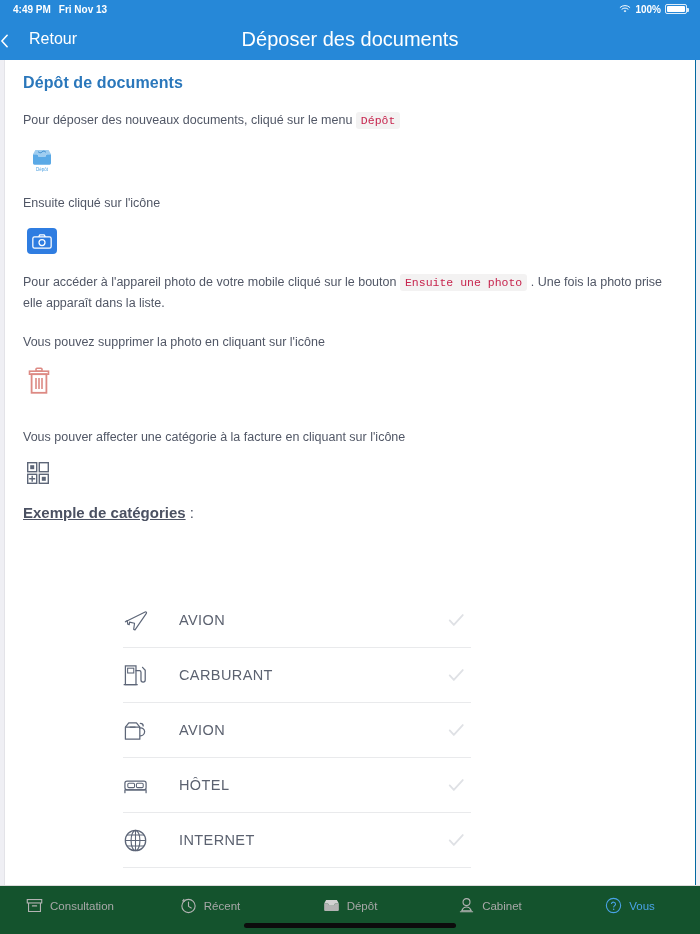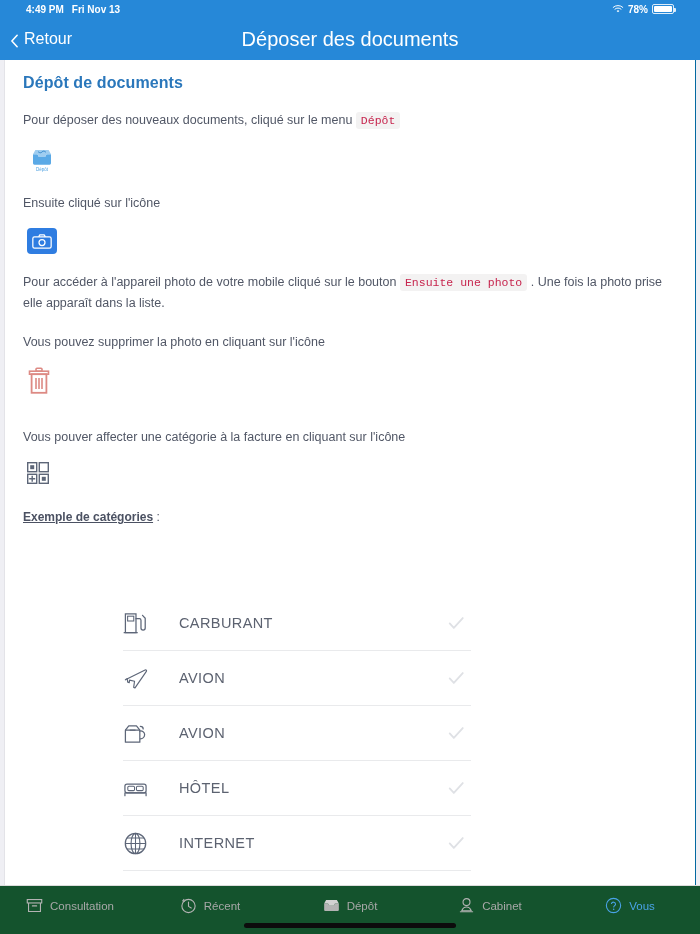--- a/index.html
+++ b/index.html
@@ -8,21 +8,21 @@
     background: #efeff4;
     font-family: "Liberation Sans", sans-serif;
     overflow: hidden;
   }
   #app { position: relative; width: 700px; height: 934px; background: #ffffff; }
 
   
   .statusbar {
     height: 18px; background: #2688d8;
     display: flex; align-items: center;
-    padding: 0 26px; color: #ffffff;
+    padding: 0 13px; color: #ffffff;
     font-size: 10px; font-weight: bold;
   }
   .statusbar .sb-left { display: flex; align-items: center; gap: 8px; }
   .statusbar .sb-right { margin-left: auto; display: flex; align-items: center; gap: 4px; }
   .wifi-ico { display: inline-block; width: 12px; height: 10px; }
   .batt {
     width: 22px; height: 10px; border: 1px solid rgba(255,255,255,.85);
     border-radius: 2px; position: relative; padding: 1px;
   }
   .batt::after {
@@ -31,22 +31,22 @@
     border-radius: 0 1px 1px 0;
   }
   .batt i { display: block; height: 100%; width: 100%; background: #ffffff; border-radius: 1px; }
 
   
   .navbar {
     height: 42px; background: #2688d8; position: relative;
     display: flex; align-items: center; color: #fff;
   }
   .nav-back {
-    display: flex; align-items: center; gap: 4px;
-    padding-left: 10px; font-size: 16px; cursor: pointer; justify-content: flex-end;
+    display: flex; align-items: center; gap: 19px;
+    font-size: 16px; cursor: pointer; justify-content: flex-end;
   }
   .chev { display: inline-block; width: 10px; height: 10px; }
   .nav-title {
     position: absolute; left: 0; right: 0; text-align: center;
     font-size: 20px; pointer-events: none;
   }
 
   
   .content-wrap { position: absolute; top: 60px; left: 0; right: 0; bottom: 49px; background: #efeff4; }
   .card {
@@ -79,21 +79,21 @@
   }
   .depot-thumb .lbl { font-size: 4.5px; color: #4a9fe0; margin-top: 1px; }
   .camera-btn {
     width: 30px; height: 26px; background: #2f7de1; border-radius: 4px;
     display: flex; align-items: center; justify-content: center;
   }
   .trash-ico { width: 24px; height: 28px; }
   .grid-ico { width: 22px; height: 22px; }
 
   .underlined { text-decoration: underline; font-weight: bold; color: #4b5162; }
-  .example-line { color: #515766; font-size: 12px; margin-top: 26px; }
+  .example-line { color: #515766; font-size: 15px; margin-top: 20px; }
 
   
   .cat-list { margin: 72px 0 0 100px; width: 348px; }
   .cat-row {
     display: flex; align-items: center; height: 55px;
     border-bottom: 1px solid #e9eaec;
   }
   .cat-row:first-child { border-top: none; }
   .cat-ico { width: 34px; display: flex; align-items: center; justify-content: flex-start; }
   .cat-label {
@@ -128,21 +128,21 @@
       <span>Fri Nov 13</span>
     </div>
     <div class="sb-right">
       <span class="wifi-ico">
         <svg viewBox="0 0 16 12" width="12" height="10">
           <path d="M8 10.4 6.2 8.5a2.6 2.6 0 0 1 3.6 0z" fill="#fff"></path>
           <path d="M3.9 6.2a5.9 5.9 0 0 1 8.2 0" stroke="#fff" stroke-width="1.3" fill="none" stroke-linecap="round"></path>
           <path d="M1.6 3.8a9.3 9.3 0 0 1 12.8 0" stroke="#fff" stroke-width="1.3" fill="none" stroke-linecap="round"></path>
         </svg>
       </span>
-      <span>78%</span>
+      <span>100%</span>
       <span class="batt">
           <i></i>
         </span>
     </div>
   </div>
 
   <div class="navbar">
     <div class="nav-back">
       <span class="chev">
         <svg viewBox="0 0 10 16" width="9" height="14">
@@ -226,41 +226,41 @@
 
         <p class="example-line">
           <span class="underlined">Exemple de catégories</span><span> :</span>
         </p>
 
         <div class="cat-list">
 
           <div class="cat-row">
             <span class="cat-ico">
               <svg viewBox="0 0 26 26" width="25" height="25">
+                <path d="M2.5 14.4 23 4.2c1-.5 1.9.5 1.3 1.4L12.5 22.8l-1.4-.6.9-6.3-5.2-1.2-.3 2.6-1.6-.5-.5-3.7z" fill="none" stroke="#5d6678" stroke-width="1.2" stroke-linejoin="round"></path>
+              </svg>
+            </span>
+            <span class="cat-label">AVION</span>
+            <span class="cat-check">
+              <svg viewBox="0 0 20 20" width="18" height="18">
+                <path d="M3 10.5 7.6 15.5 17.5 4.5" stroke="#dfe1e5" stroke-width="2" fill="none" stroke-linecap="round" stroke-linejoin="round"></path>
+              </svg>
+            </span>
+          </div>
+
+          <div class="cat-row">
+            <span class="cat-ico">
+              <svg viewBox="0 0 26 26" width="25" height="25">
                 <rect x="2.5" y="3" width="11" height="19.5" fill="none" stroke="#5d6678" stroke-width="1.3"></rect>
                 <rect x="4.8" y="5.4" width="6.4" height="5" fill="none" stroke="#5d6678" stroke-width="1.1"></rect>
                 <path d="M13.5 8h3.6a1.6 1.6 0 0 1 1.6 1.6v8.2a2.2 2.2 0 0 0 2.2 2.2h0a2.2 2.2 0 0 0 2.2-2.2V7.5l-2.8-3" fill="none" stroke="#5d6678" stroke-width="1.3" stroke-linecap="round" stroke-linejoin="round"></path>
                 <path d="M1.2 22.5h13.6" stroke="#5d6678" stroke-width="1.3" stroke-linecap="round"></path>
               </svg>
             </span>
             <span class="cat-label">CARBURANT</span>
-            <span class="cat-check">
-              <svg viewBox="0 0 20 20" width="18" height="18">
-                <path d="M3 10.5 7.6 15.5 17.5 4.5" stroke="#dfe1e5" stroke-width="2" fill="none" stroke-linecap="round" stroke-linejoin="round"></path>
-              </svg>
-            </span>
-          </div>
-
-          <div class="cat-row">
-            <span class="cat-ico">
-              <svg viewBox="0 0 26 26" width="25" height="25">
-                <path d="M2.5 14.4 23 4.2c1-.5 1.9.5 1.3 1.4L12.5 22.8l-1.4-.6.9-6.3-5.2-1.2-.3 2.6-1.6-.5-.5-3.7z" fill="none" stroke="#5d6678" stroke-width="1.2" stroke-linejoin="round"></path>
-              </svg>
-            </span>
-            <span class="cat-label">AVION</span>
             <span class="cat-check">
               <svg viewBox="0 0 20 20" width="18" height="18">
                 <path d="M3 10.5 7.6 15.5 17.5 4.5" stroke="#dfe1e5" stroke-width="2" fill="none" stroke-linecap="round" stroke-linejoin="round"></path>
               </svg>
             </span>
           </div>
 
           <div class="cat-row">
             <span class="cat-ico">
               <svg viewBox="0 0 26 26" width="25" height="25">

